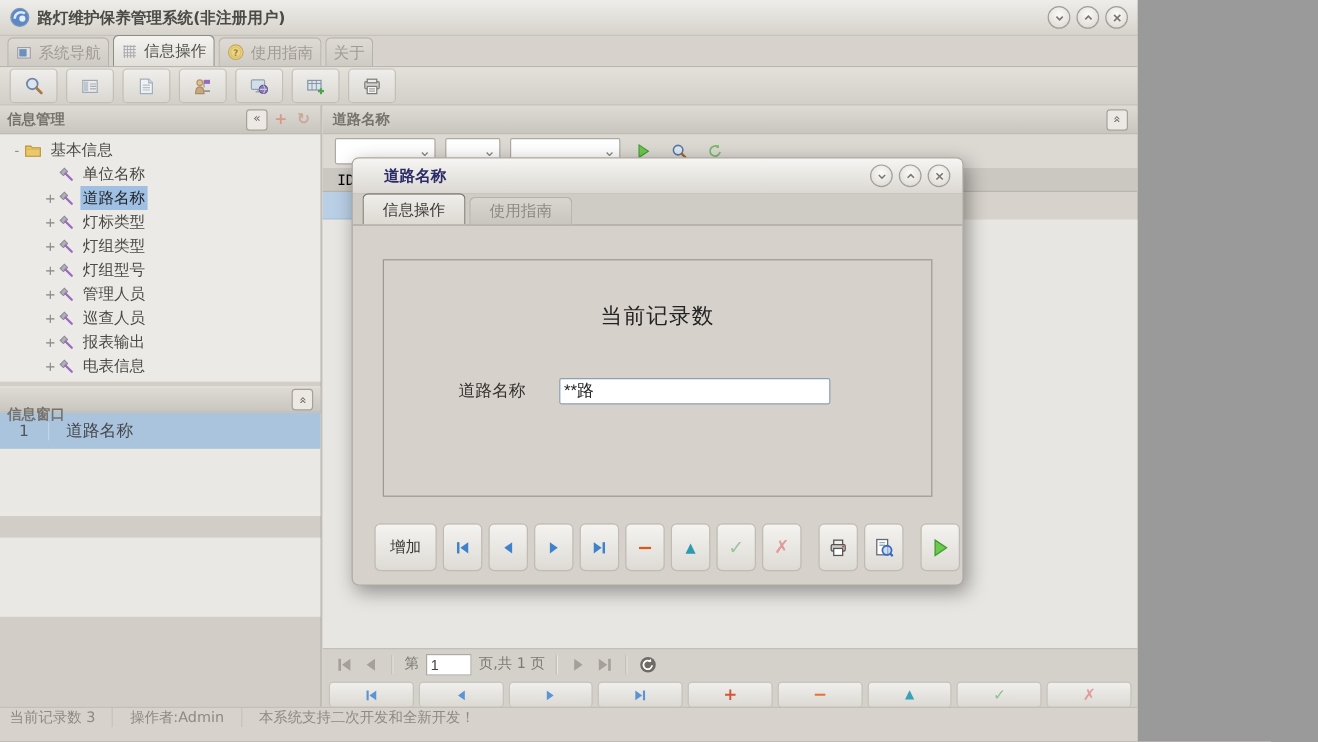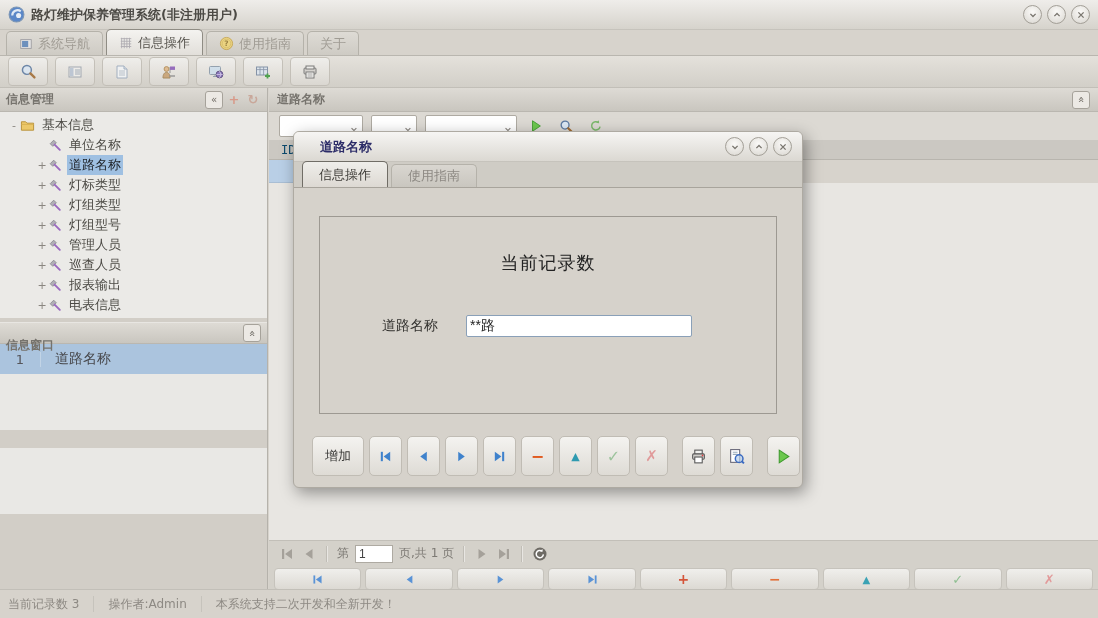--- a/index.html
+++ b/index.html
@@ -1,35 +1,35 @@
 <!DOCTYPE html>
 <html><head>
 <meta charset="utf-8">
 <style>
   html,body{margin:0;padding:0;}
   body{font-family:"DejaVu Sans","Liberation Sans",sans-serif;background:#9a9a9a;}
-  .window{position:relative;width:1098px;height:618px;background:#d7d3cc;overflow:hidden;
+  .window{position:relative;width:948px;height:618px;background:#d7d3cc;overflow:hidden;
           font-size:13px;color:#4a4a46;}
   svg{display:block;}
   .ic{flex:none;}
 
   
   .titlebar{position:absolute;top:0;left:0;right:0;height:30px;
             background:linear-gradient(#efedea,#d6d3cc);border-bottom:1px solid #c6c3bc;
             display:flex;align-items:center;padding:0 8px;box-sizing:border-box;}
   .titlebar .title{font-weight:bold;color:#4c4a45;margin-left:6px;font-size:13px;}
   .winctl{margin-left:auto;display:flex;gap:5px;}
   .roundbtn{width:17px;height:17px;border-radius:50%;border:1px solid #a39f97;
             background:radial-gradient(circle at 50% 35%,#fbfaf8,#d9d6d0);
             display:flex;align-items:center;justify-content:center;color:#7a766f;}
 
   
   .tabbar{position:absolute;top:30px;left:0;right:0;height:26px;display:flex;align-items:flex-end;
           padding-left:6px;border-bottom:1px solid #b9b6af;background:#d7d3cc;box-sizing:border-box;}
-  .mtab{height:23px;display:flex;align-items:center;gap:5px;padding:0 12px;margin-right:3px;
+  .mtab{height:23px;display:flex;align-items:center;gap:5px;padding:0 6px;margin-right:3px;
         border:1px solid #b5b2aa;border-bottom:none;border-radius:5px 5px 0 0;
         background:linear-gradient(#dedbd5,#cecbc4);color:#a09c94;font-size:13px;}
   .mtab.active{height:25px;background:linear-gradient(#f4f3f0,#e2dfda);
         border-color:#8f8c84;color:#55524c;}
   .mtab .ic{opacity:.75;}
 
   
   .toolbar{position:absolute;top:56px;left:0;right:0;height:32px;
            background:linear-gradient(#e4e1db,#d2cfc8);border-bottom:1px solid #c2bfb8;
            display:flex;align-items:center;gap:7px;padding-left:8px;box-sizing:border-box;}
@@ -72,41 +72,41 @@
   .mhead .pt{font-weight:bold;color:#76736d;font-size:12px;}
   .mfilter{height:28px;background:#dcd9d3;display:flex;align-items:center;gap:8px;padding-left:10px;
            box-sizing:border-box;flex:none;}
   .combo{height:20px;background:#fff;border:1px solid #aeaaa2;border-radius:2px;display:flex;
          align-items:center;justify-content:flex-end;}
   .combo .ca{width:16px;color:#8a8680;display:flex;justify-content:center;}
   .c1{width:82px;} .c2{width:44px;} .c3{width:90px;}
   .fico{width:22px;height:22px;display:flex;align-items:center;justify-content:center;}
   .mtablehead{height:20px;background:#cbc8c2;border-bottom:1px solid #b8b5ae;flex:none;
               display:flex;align-items:center;padding-left:12px;box-sizing:border-box;}
-  .idcol{font-family:"DejaVu Sans Mono","Liberation Mono",monospace;font-size:12px;color:#0c4a6e;}
+  .idcol{font-family:"DejaVu Sans Mono","Liberation Mono",monospace;font-size:12px;color:#000000;}
   .selrow{height:22px;width:510px;background:#b9cfe6;border-bottom:1px solid #a9bed4;flex:none;}
   .mbody{flex:1;background:#e8e6e2;}
   .mpaging{height:26px;background:#d4d1ca;border-top:1px solid #c2bfb8;display:flex;align-items:center;
            gap:6px;padding-left:10px;box-sizing:border-box;flex:none;color:#a5a19a;}
   .pgico{width:16px;height:16px;color:#a5a19a;}
   .pgsep{width:1px;height:16px;background:#c0bdb6;border-right:1px solid #e8e6e2;margin:0 3px;}
   .pgtext{color:#7d7a74;font-size:12px;}
   .pginput{width:30px;height:16px;border:1px solid #aeaaa2;background:#fff;font-size:12px;
            text-align:left;padding:0 3px;color:#444;}
   .mbtnrow{height:24px;display:flex;gap:4px;padding:2px 5px 0 5px;box-sizing:border-box;flex:none;background:#d4d1ca;}
   .bigbtn{flex:1;height:20px;border:1px solid #c6c3bc;border-radius:4px;
           background:linear-gradient(#f0efec,#dcd9d3);display:flex;align-items:center;justify-content:center;}
   .bb-blue{color:#5a93d6;} .bb-plus{color:#d4553a;font-weight:bold;font-size:14px;}
   .bb-minus{color:#e2703a;font-weight:bold;font-size:14px;}
   .bb-tri{color:#3aa2b4;font-size:10px;} .bb-chk{color:#8fbf92;font-size:13px;font-weight:bold;}
   .bb-x{color:#e29a9a;font-size:13px;font-weight:bold;}
 
   
   .statusbar{position:absolute;left:0;right:0;bottom:0;height:28px;background:#d7d3cc;
-             border-top:1px solid #c2bfb8;display:flex;align-items:center;color:#8d8983;font-size:12px;}
+             border-top:1px solid #c2bfb8;display:flex;color:#8d8983;font-size:12px;}
   .stseg{padding:0 14px;height:16px;display:flex;align-items:center;border-right:1px solid #c6c3bc;}
   .stseg:first-child{padding-left:8px;}
 
   
   .dialog{position:absolute;left:293px;top:131px;width:510px;height:357px;background:#d6d2cb;
           border:1px solid #aeaaa2;border-radius:6px;box-shadow:3px 5px 16px rgba(0,0,0,.38);
           box-sizing:border-box;overflow:hidden;}
   .dtitle{height:30px;background:linear-gradient(#f6f5f3,#dbd8d2);border-bottom:1px solid #c6c3bc;
           display:flex;align-items:center;padding:0 10px 0 26px;box-sizing:border-box;}
   .dtitle .dt{font-weight:bold;font-size:13px;color:#2c2c68;}

